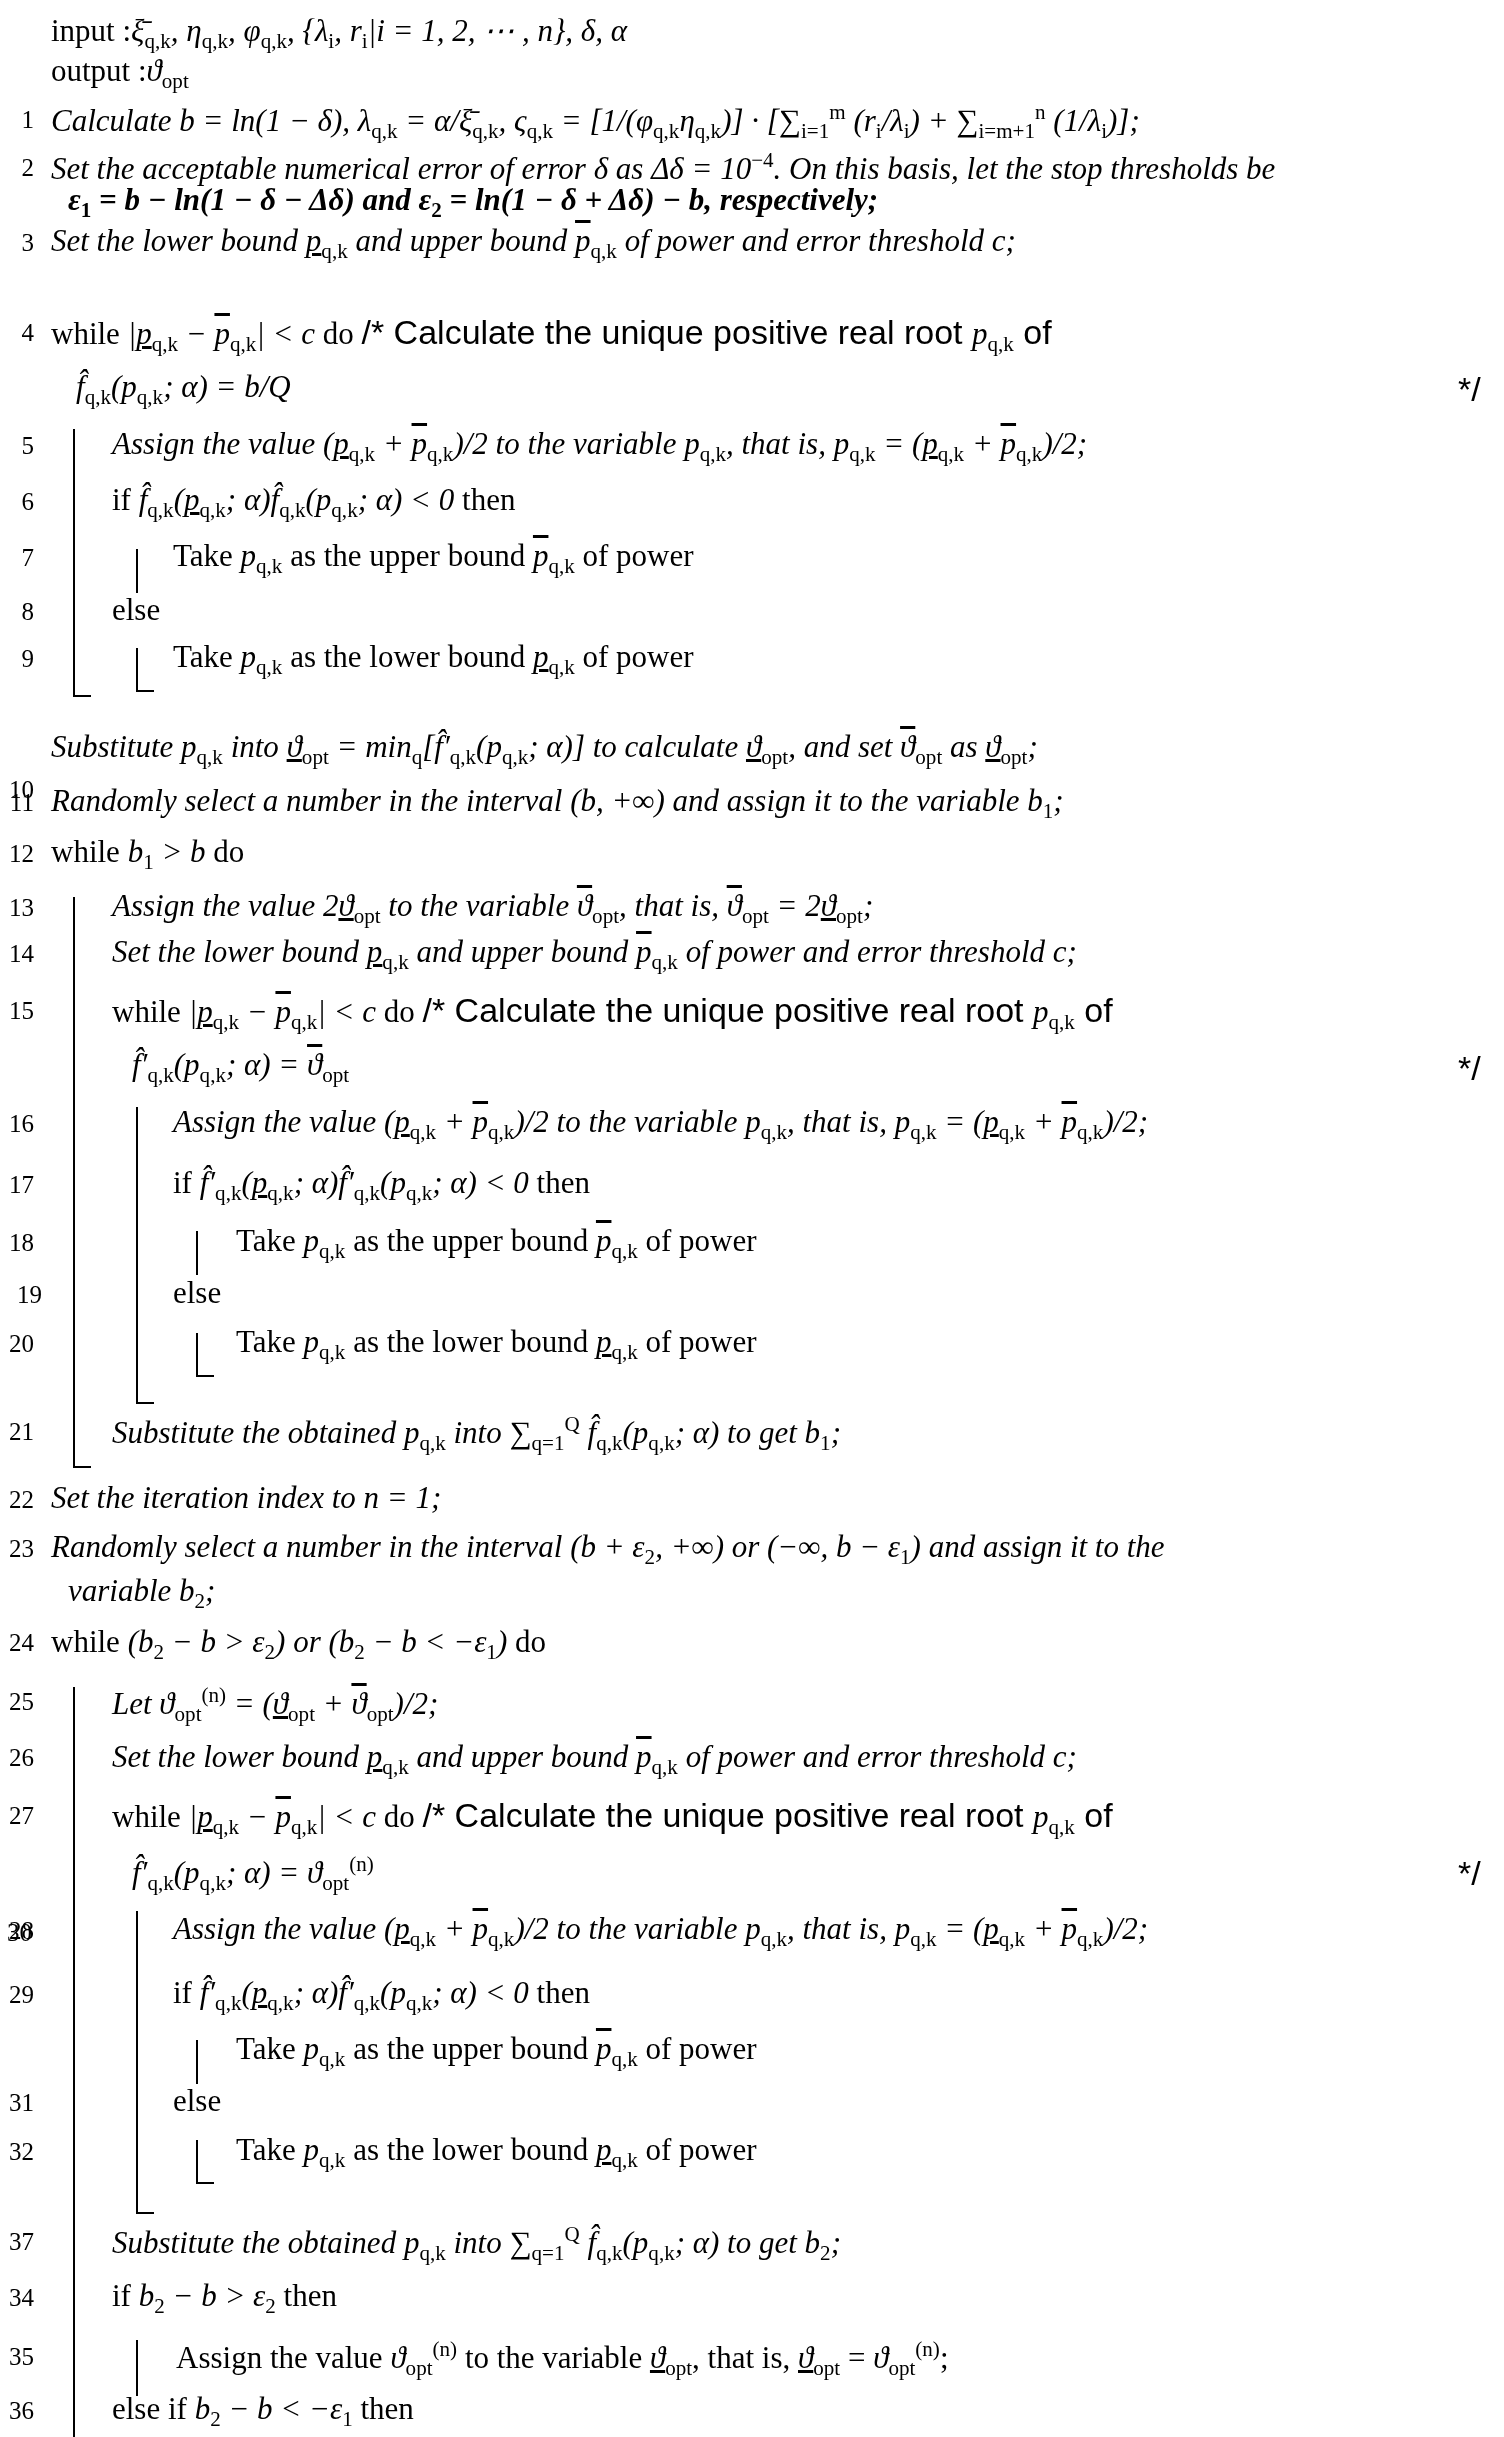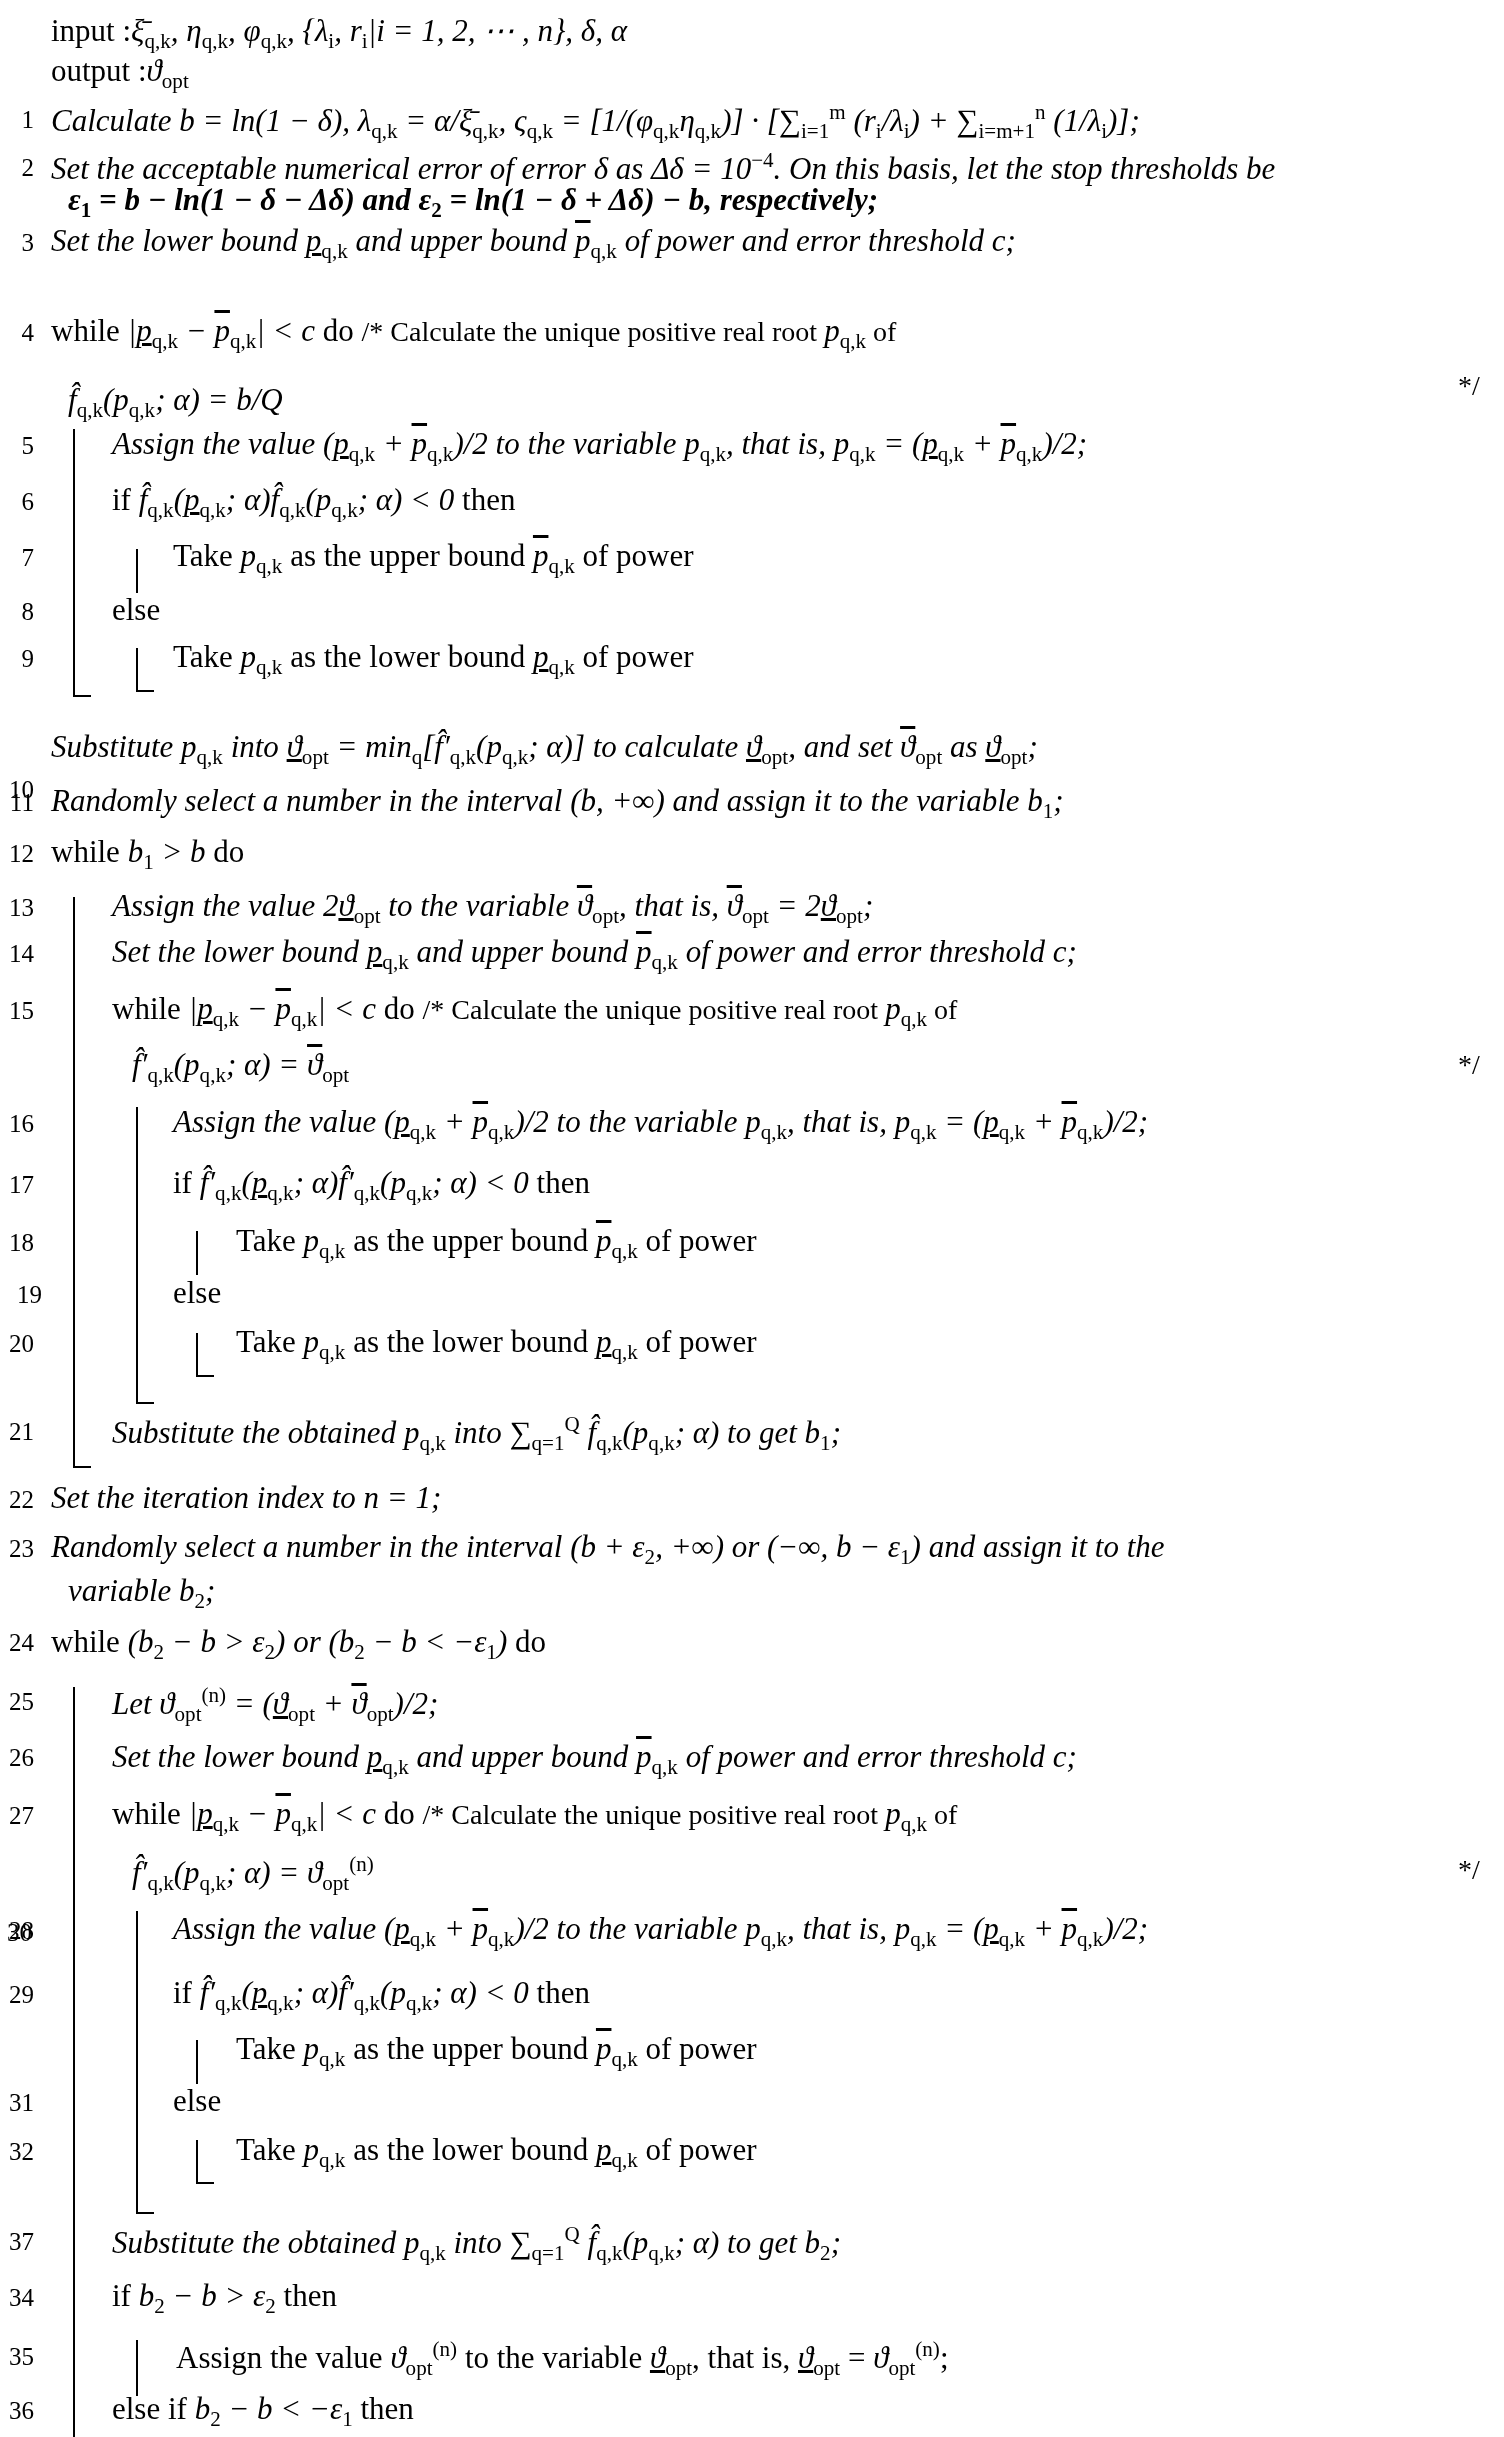--- a/index.html
+++ b/index.html
@@ -3,21 +3,21 @@
 <meta charset="utf-8">
 <style>
   html, body { margin:0; padding:0; background:#ffffff; }
   body { width:1505px; height:2645px; position:relative; overflow:hidden;
          font-family:"Liberation Serif","DejaVu Serif",serif; color:#000; font-size:31px; }
   .line { position:absolute; white-space:nowrap; line-height:1; }
   .ln { position:absolute; font-size:25px; width:29px; text-align:right; }
   .it { font-style:italic; }
   .rm { font-style:normal; }
   .bf { font-weight:normal; font-style:normal; }
-  .tt { font-family:Liberation Serif, serif; font-style:normal; font-size:28px; }
+  .tt { font-family:Liberation Sans, sans-serif; font-style:normal; font-size:34px; }
   .sub { font-size:0.68em; vertical-align:-0.35em; }
   .sup { font-size:0.68em; vertical-align:0.55em; }
   .ov { text-decoration:overline; }
   .un { text-decoration:underline; }
   .vrule { position:absolute; width:2px; background:#000; }
   .hrule { position:absolute; height:2px; background:#000; }
 </style>
 </head>
 <body>
 
@@ -31,21 +31,21 @@
   <div id="lines">
       <div class="ln" style="left: 4.9px; top: 106px;">1</div>
       <div class="line" style="left: 51px; top: 102px;"><span class="it">Calculate b = ln(1 − δ), λ</span><span class="sub">q,k</span><span class="it"> = α/ξ̄</span><span class="sub">q,k</span><span class="it">, ς</span><span class="sub">q,k</span><span class="it"> = [1/(φ</span><span class="sub">q,k</span><span class="it">η</span><span class="sub">q,k</span><span class="it">)] · [∑</span><span class="sub">i=1</span><span class="sup">m</span><span class="it"> (r</span><span class="sub">i</span><span class="it">/λ</span><span class="sub">i</span><span class="it">) + ∑</span><span class="sub">i=m+1</span><span class="sup">n</span><span class="it"> (1/λ</span><span class="sub">i</span><span class="it">)];</span></div>
       <div class="ln" style="left: 4.9px; top: 154px;">2</div>
       <div class="line" style="left: 51px; top: 150px;"><span class="it">Set the acceptable numerical error of error δ as Δδ = 10</span><span class="sup">−4</span><span class="it">. On this basis, let the stop thresholds be</span></div>
       <div class="line" style="left: 68px; top: 184px; font-weight: bold;"><span class="it">ε</span><span class="sub">1</span><span class="it"> = b − ln(1 − δ − Δδ) and ε</span><span class="sub">2</span><span class="it"> = ln(1 − δ + Δδ) − b, respectively;</span></div>
       <div class="ln" style="left: 4.9px; top: 229px;">3</div>
       <div class="line" style="left: 51px; top: 225px;"><span class="it">Set the lower bound </span><span class="it un">p</span><span class="sub">q,k</span><span class="it"> and upper bound </span><span class="it ov">p</span><span class="sub">q,k</span><span class="it"> of power and error threshold c;</span></div>
       <div class="ln" style="left: 4.9px; top: 319px;">4</div>
       <div class="line" style="left: 51px; top: 315px;"><span class="bf">while </span><span class="it">|</span><span class="it un">p</span><span class="sub">q,k</span><span class="it"> − </span><span class="it ov">p</span><span class="sub">q,k</span><span class="it">| &lt; c </span><span class="bf">do </span><span class="tt">/* Calculate the unique positive real root </span><span class="it">p</span><span class="sub">q,k</span><span class="tt"> of</span></div>
-      <div class="line" style="left: 68px; top: 371px; margin-top: 13px;"><span class="it">f̂</span><span class="sub">q,k</span><span class="it">(p</span><span class="sub">q,k</span><span class="it">; α) = b/Q</span></div>
+      <div class="line" style="left: 76px; top: 371px;"><span class="it">f̂</span><span class="sub">q,k</span><span class="it">(p</span><span class="sub">q,k</span><span class="it">; α) = b/Q</span></div>
       <div class="line tt" style="left: 1458px; top: 372px;">*/</div>
       <div class="ln" style="left: 4.9px; top: 432px;">5</div>
       <div class="line" style="left: 112px; top: 428px;"><span class="it">Assign the value (</span><span class="it un">p</span><span class="sub">q,k</span><span class="it"> + </span><span class="it ov">p</span><span class="sub">q,k</span><span class="it">)/2 to the variable p</span><span class="sub">q,k</span><span class="it">, that is, p</span><span class="sub">q,k</span><span class="it"> = (</span><span class="it un">p</span><span class="sub">q,k</span><span class="it"> + </span><span class="it ov">p</span><span class="sub">q,k</span><span class="it">)/2;</span></div>
       <div class="ln" style="left: 4.9px; top: 488px;">6</div>
       <div class="line" style="left: 112px; top: 484px;"><span class="bf">if </span><span class="it">f̂</span><span class="sub">q,k</span><span class="it">(</span><span class="it un">p</span><span class="sub">q,k</span><span class="it">; α)f̂</span><span class="sub">q,k</span><span class="it">(p</span><span class="sub">q,k</span><span class="it">; α) &lt; 0 </span><span class="bf">then</span></div>
       <div class="ln" style="left: 4.9px; top: 544px;">7</div>
       <div class="line" style="left: 173px; top: 540px;"><span class="rm">Take </span><span class="it">p</span><span class="sub">q,k</span><span class="rm"> as the upper bound </span><span class="it ov">p</span><span class="sub">q,k</span><span class="rm"> of power</span></div>
       <div class="ln" style="left: 4.9px; top: 598px;">8</div>
       <div class="line" style="left: 112px; top: 594px;"><span class="bf">else</span></div>
       <div class="ln" style="left: 4.9px; top: 645px;">9</div>

